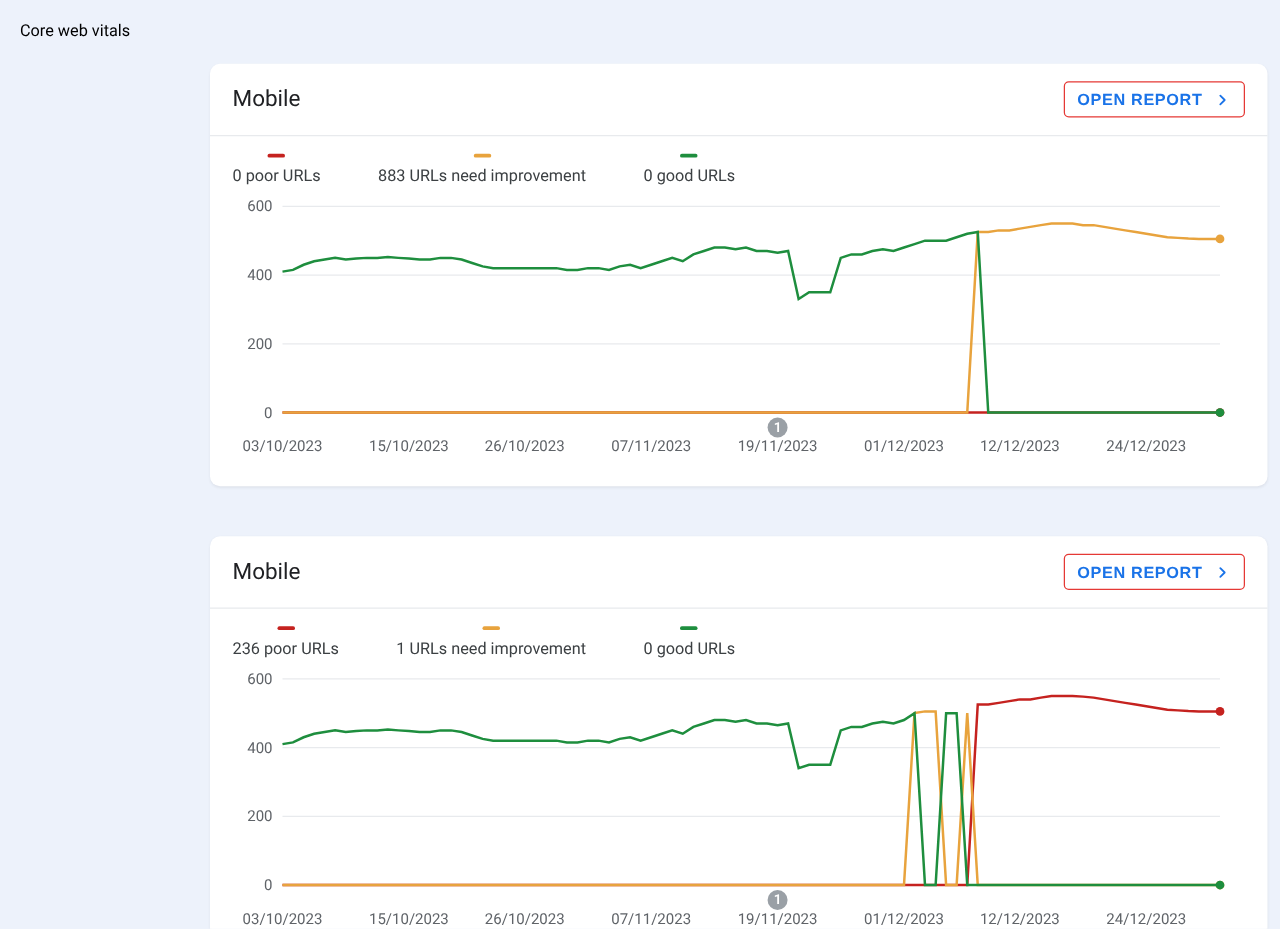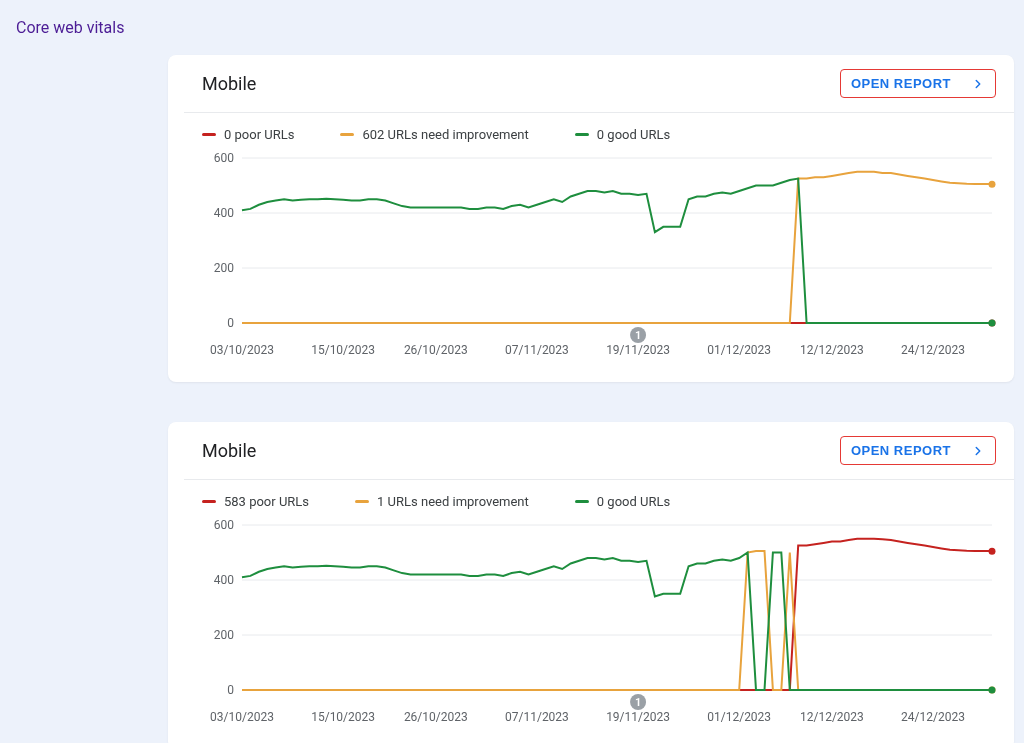--- a/index.html
+++ b/index.html
@@ -5,68 +5,67 @@
   * { box-sizing: border-box; margin: 0; padding: 0; }
   body {
     font-family: -apple-system, BlinkMacSystemFont, "Segoe UI", Roboto, Arial, sans-serif;
     background: #edf2fb;
     width: 1024px;
     height: 743px;
     padding: 18px 12px;
     color: #3c4043;
   }
   .page-title {
-    font-size: 16px;
+    font-size: 13px;
     font-weight: 400;
-    color: #4c1d95;
+    color: #000000;
     margin: 0 0 18px 4px;
   }
   .card {
     background: #fff;
     border-radius: 8px;
     margin: 0 0 40px 156px;
     width: 846px;
     box-shadow: 0 1px 2px rgba(60,64,67,.08);
-    padding-left: 16px;
   }
   .card-header {
     display: flex;
     align-items: center;
     justify-content: space-between;
     padding: 14px 18px 14px 18px;
     border-bottom: 1px solid #e8eaed;
   }
   .card-title {
     font-size: 18px;
     font-weight: 400;
     color: #202124;
   }
   .open-report {
     display: inline-flex;
     align-items: center;
-    gap: 20px;
+    gap: 9px;
     color: #1a73e8;
     font-size: 13px;
     font-weight: 600;
     letter-spacing: .5px;
     border: 1.5px solid #e53935;
     border-radius: 4px;
     padding: 6px 10px;
     cursor: pointer;
     background: #fff;
   }
   .open-report svg { width: 14px; height: 14px; }
   .legend {
     display: flex;
     gap: 46px;
     padding: 14px 18px 4px 18px;
     font-size: 13px;
     color: #3c4043;
   }
-  .legend-item { display: inline-flex; align-items: center; gap: 8px; }
+  .legend-item { display: inline-flex; align-items: center; gap: 8px; flex-direction: column; }
   .swatch { width: 14px; height: 3px; border-radius: 2px; display: inline-block; }
   .sw-poor { background: #c5221f; }
   .sw-ni   { background: #e8a33d; }
   .sw-good { background: #1e8e3e; }
   .chart-wrap { padding: 2px 18px 14px 18px; }
   svg.chart { width: 810px; height: 220px; display: block; }
   .grid line { stroke: #e8eaed; stroke-width: 1; }
   .axis-label { font-size: 12px; fill: #5f6368; }
   .line { fill: none; stroke-width: 2; }
   .l-poor { stroke: #c5221f; }
@@ -91,21 +90,21 @@
         </svg>
     </button>
   </div>
   <div class="legend">
     <span class="legend-item">
         <span class="swatch sw-poor"></span>
         <span>0 poor URLs</span>
       </span>
     <span class="legend-item">
         <span class="swatch sw-ni"></span>
-        <span>602 URLs need improvement</span>
+        <span>883 URLs need improvement</span>
       </span>
     <span class="legend-item">
         <span class="swatch sw-good"></span>
         <span>0 good URLs</span>
       </span>
   </div>
   <div class="chart-wrap">
     <svg class="chart" id="chart-0" viewBox="0 0 810 220">
         <g class="grid">
           <line x1="40" y1="175" x2="790" y2="175"></line>
@@ -143,21 +142,21 @@
     <button class="open-report">
       <span>OPEN REPORT</span>
       <svg viewBox="0 0 24 24">
           <path fill="none" stroke="#1a73e8" stroke-width="2.5" stroke-linecap="round" stroke-linejoin="round" d="M9 6l6 6-6 6"></path>
         </svg>
     </button>
   </div>
   <div class="legend">
     <span class="legend-item">
         <span class="swatch sw-poor"></span>
-        <span>583 poor URLs</span>
+        <span>236 poor URLs</span>
       </span>
     <span class="legend-item">
         <span class="swatch sw-ni"></span>
         <span>1 URLs need improvement</span>
       </span>
     <span class="legend-item">
         <span class="swatch sw-good"></span>
         <span>0 good URLs</span>
       </span>
   </div>

